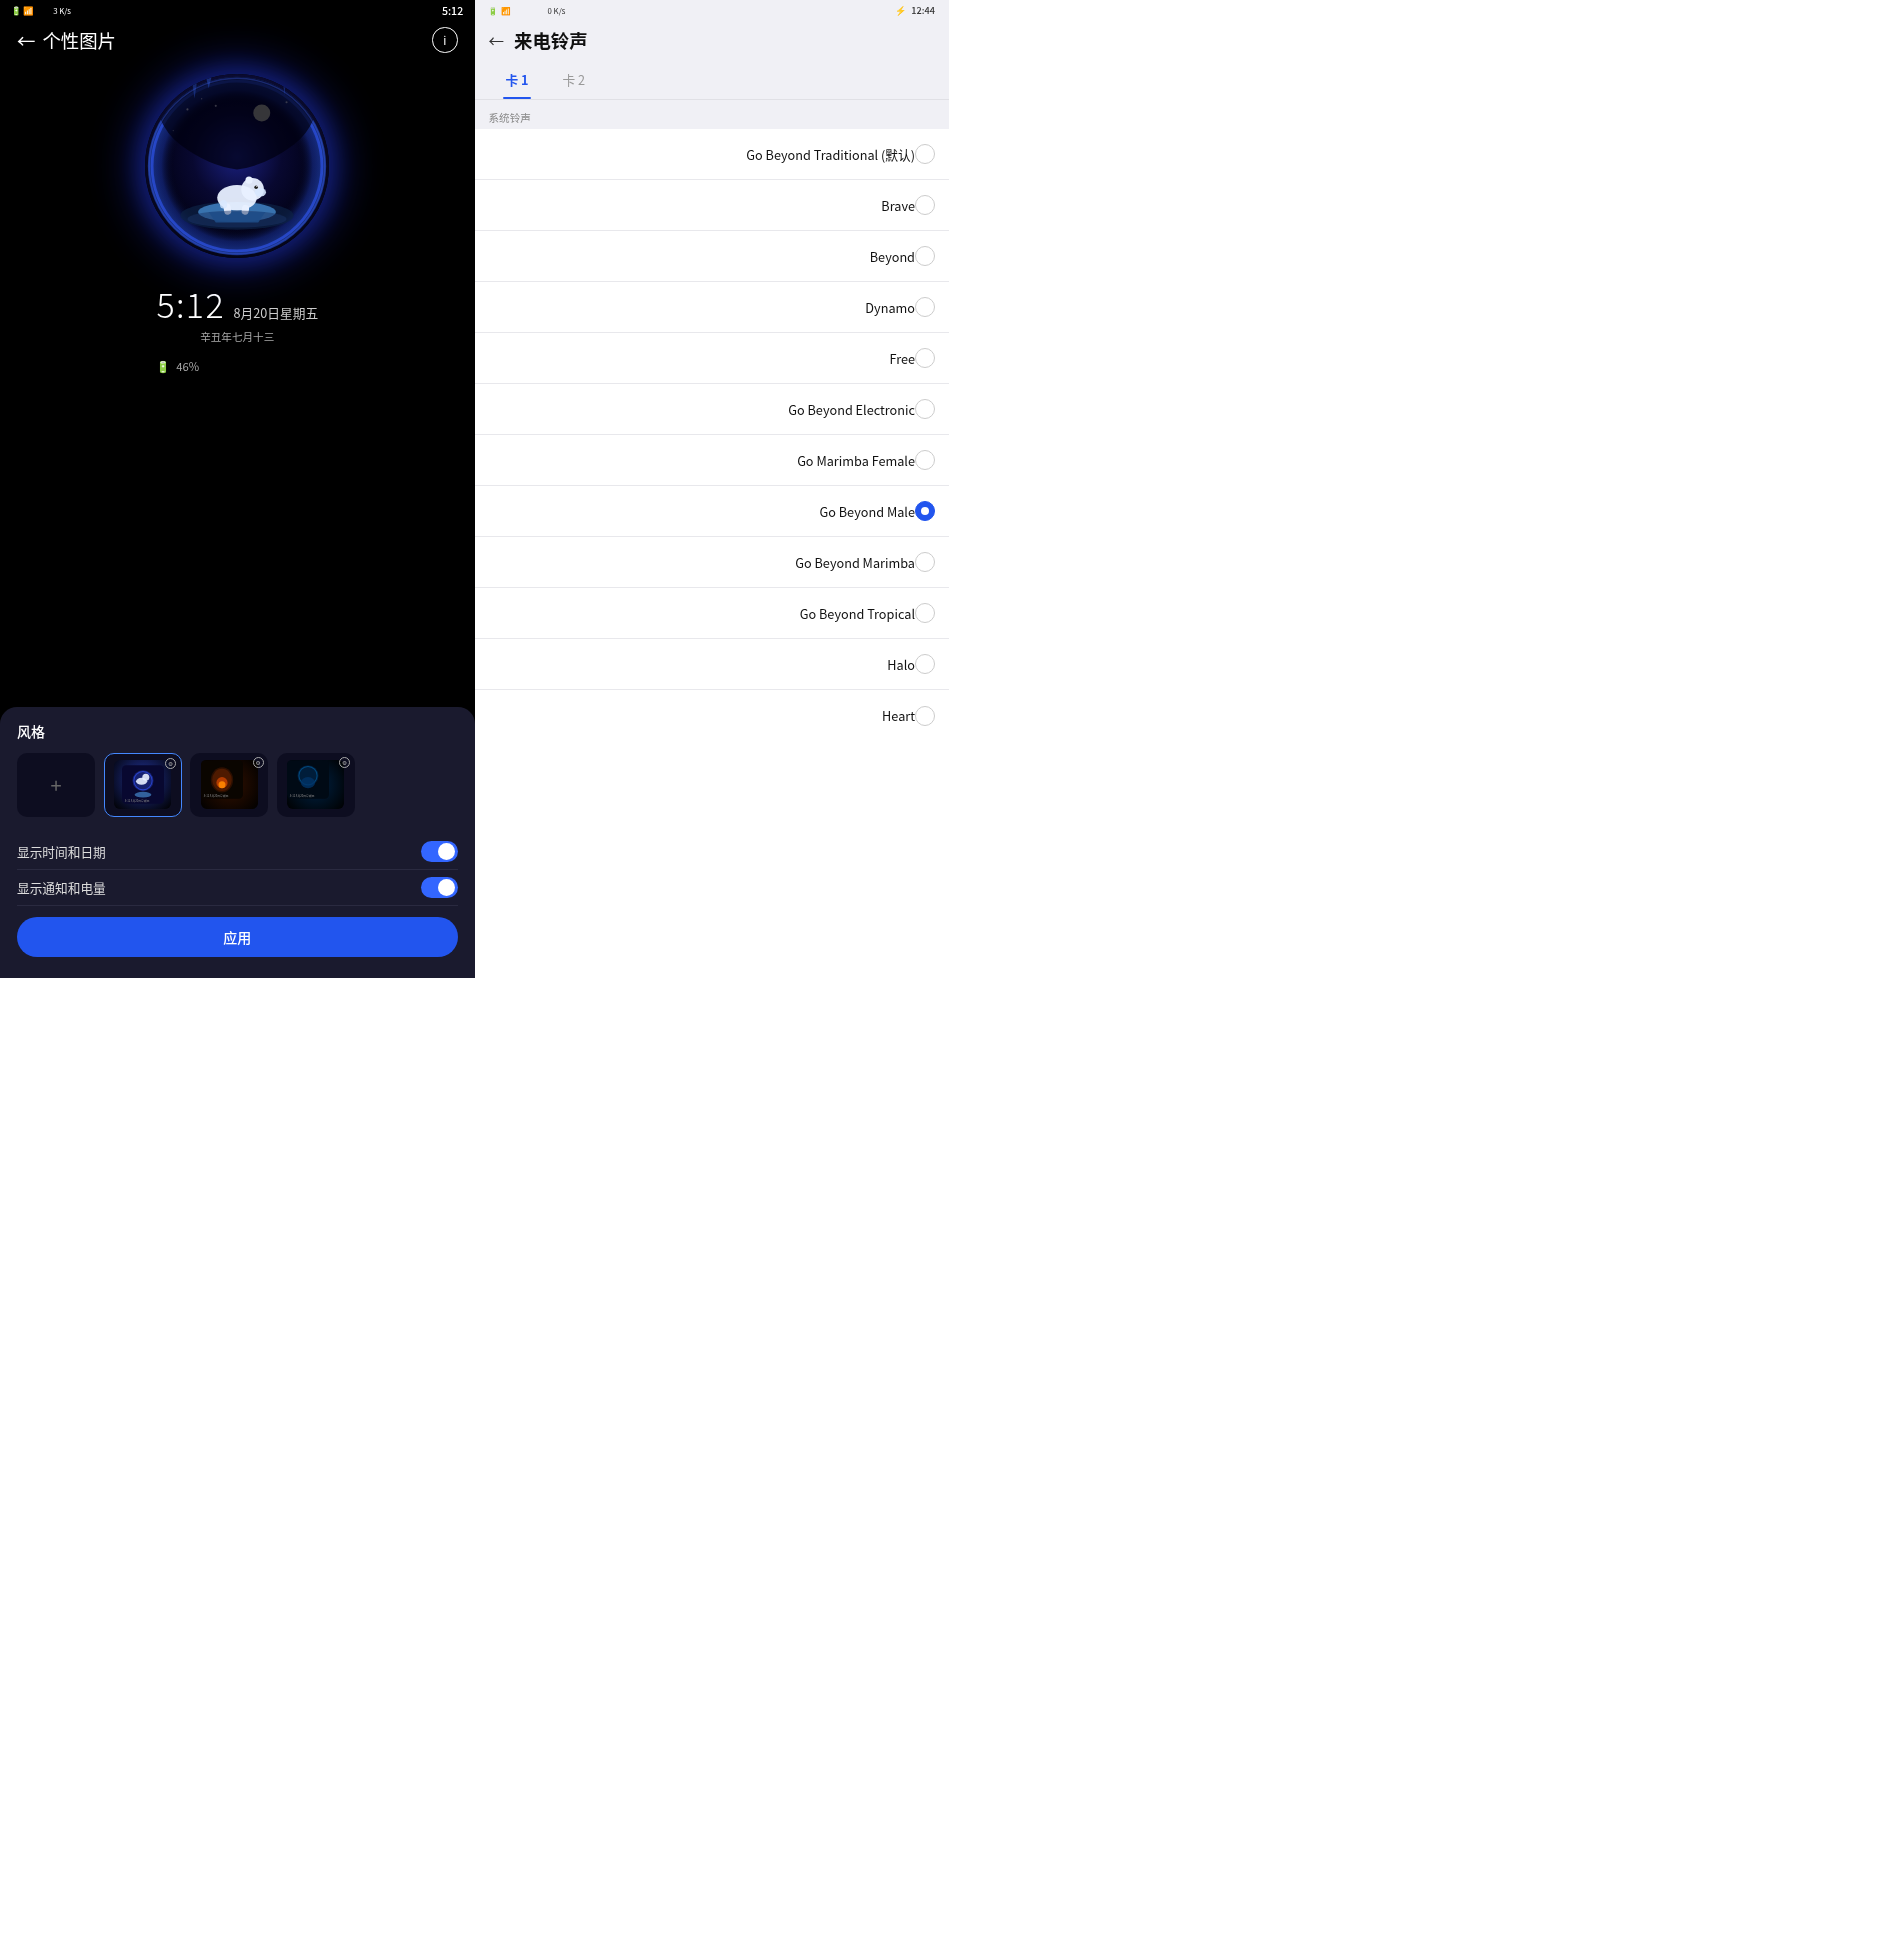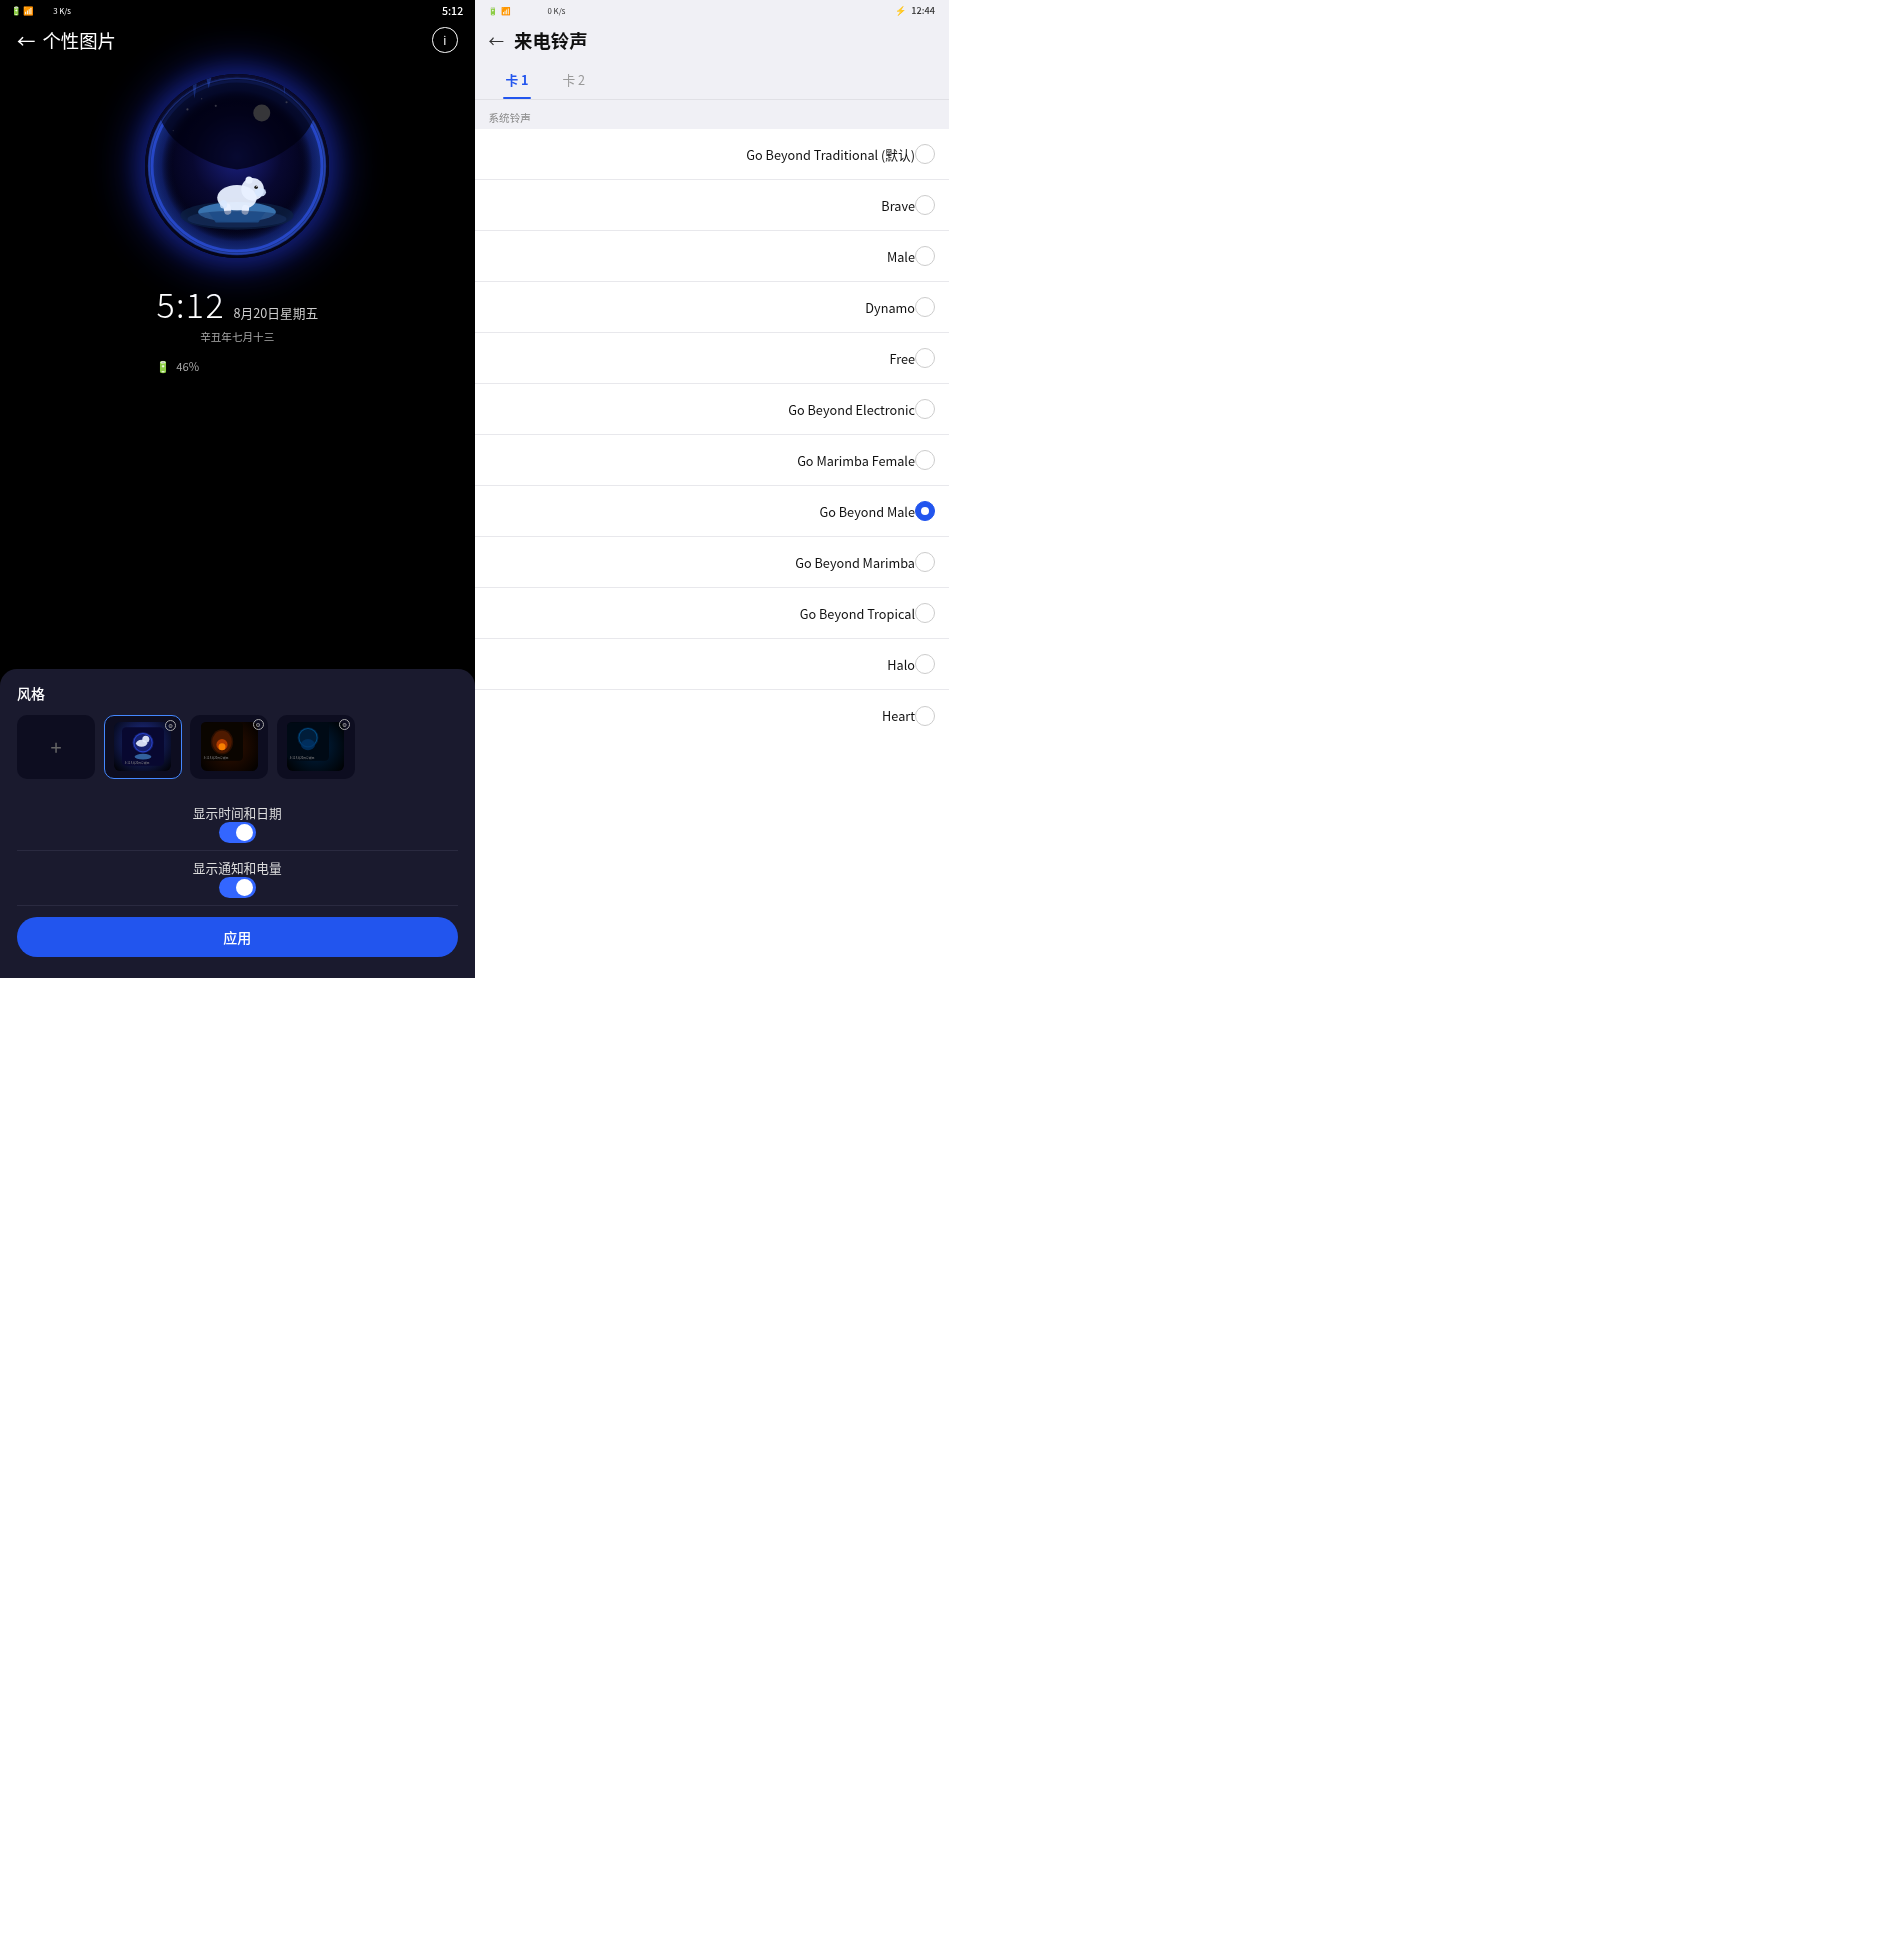--- a/index.html
+++ b/index.html
@@ -179,21 +179,20 @@
       font-size: 5.7px;
       color: #aaa;
     }
 
     .toggle-row {
       display: flex;
       align-items: center;
       justify-content: space-between;
       padding: 7px 0;
       border-bottom: 0.7px solid #2a2a40;
-      flex-direction: column;
     }
 
     .toggle-row:last-of-type {
       border-bottom: none;
     }
 
     .toggle-label {
       font-size: 12.7px;
       color: #ddd;
     }
@@ -607,21 +606,21 @@
   <div class="ringtone-list" id="ringtone-list">
   <div class="ringtone-item">
         <span class="ringtone-name">Go Beyond Traditional (默认)</span>
         <div class="radio-btn"></div>
       </div>
       <div class="ringtone-item">
         <span class="ringtone-name">Brave</span>
         <div class="radio-btn"></div>
       </div>
       <div class="ringtone-item">
-        <span class="ringtone-name">Male</span>
+        <span class="ringtone-name">Beyond</span>
         <div class="radio-btn"></div>
       </div>
       <div class="ringtone-item">
         <span class="ringtone-name">Dynamo</span>
         <div class="radio-btn"></div>
       </div>
       <div class="ringtone-item">
         <span class="ringtone-name">Free</span>
         <div class="radio-btn"></div>
       </div>

